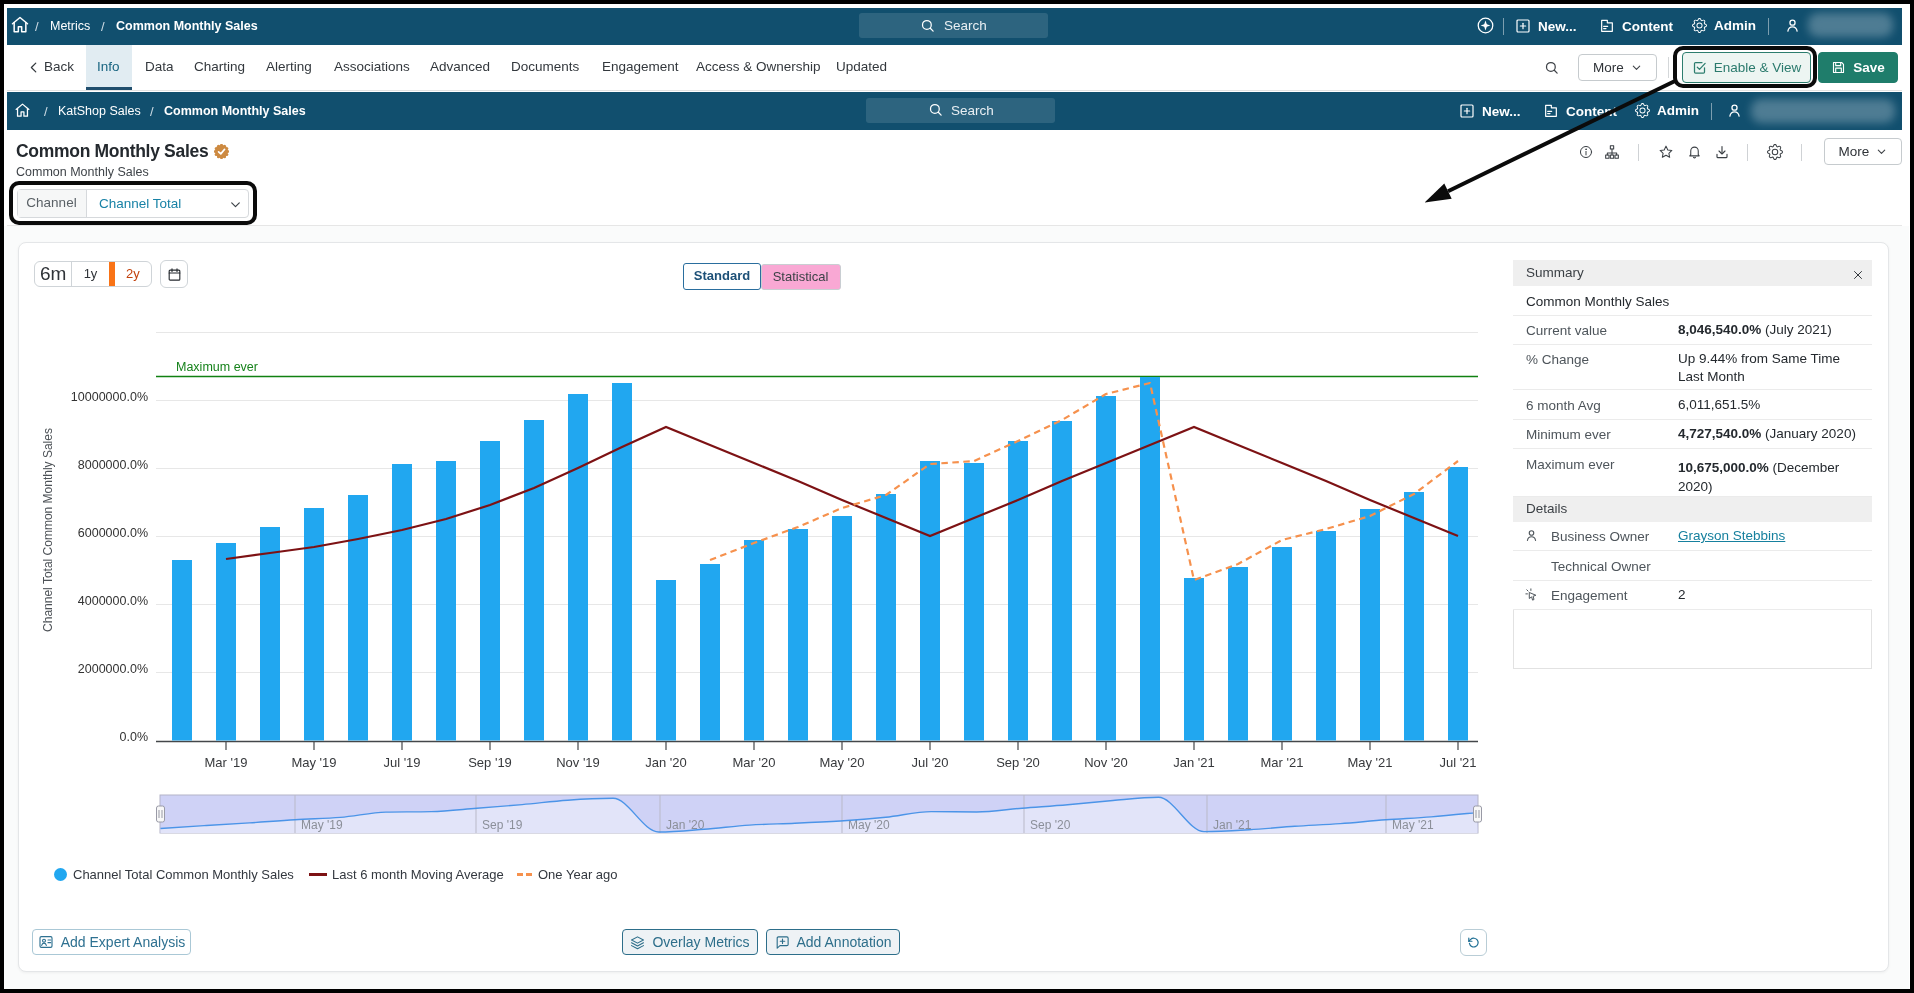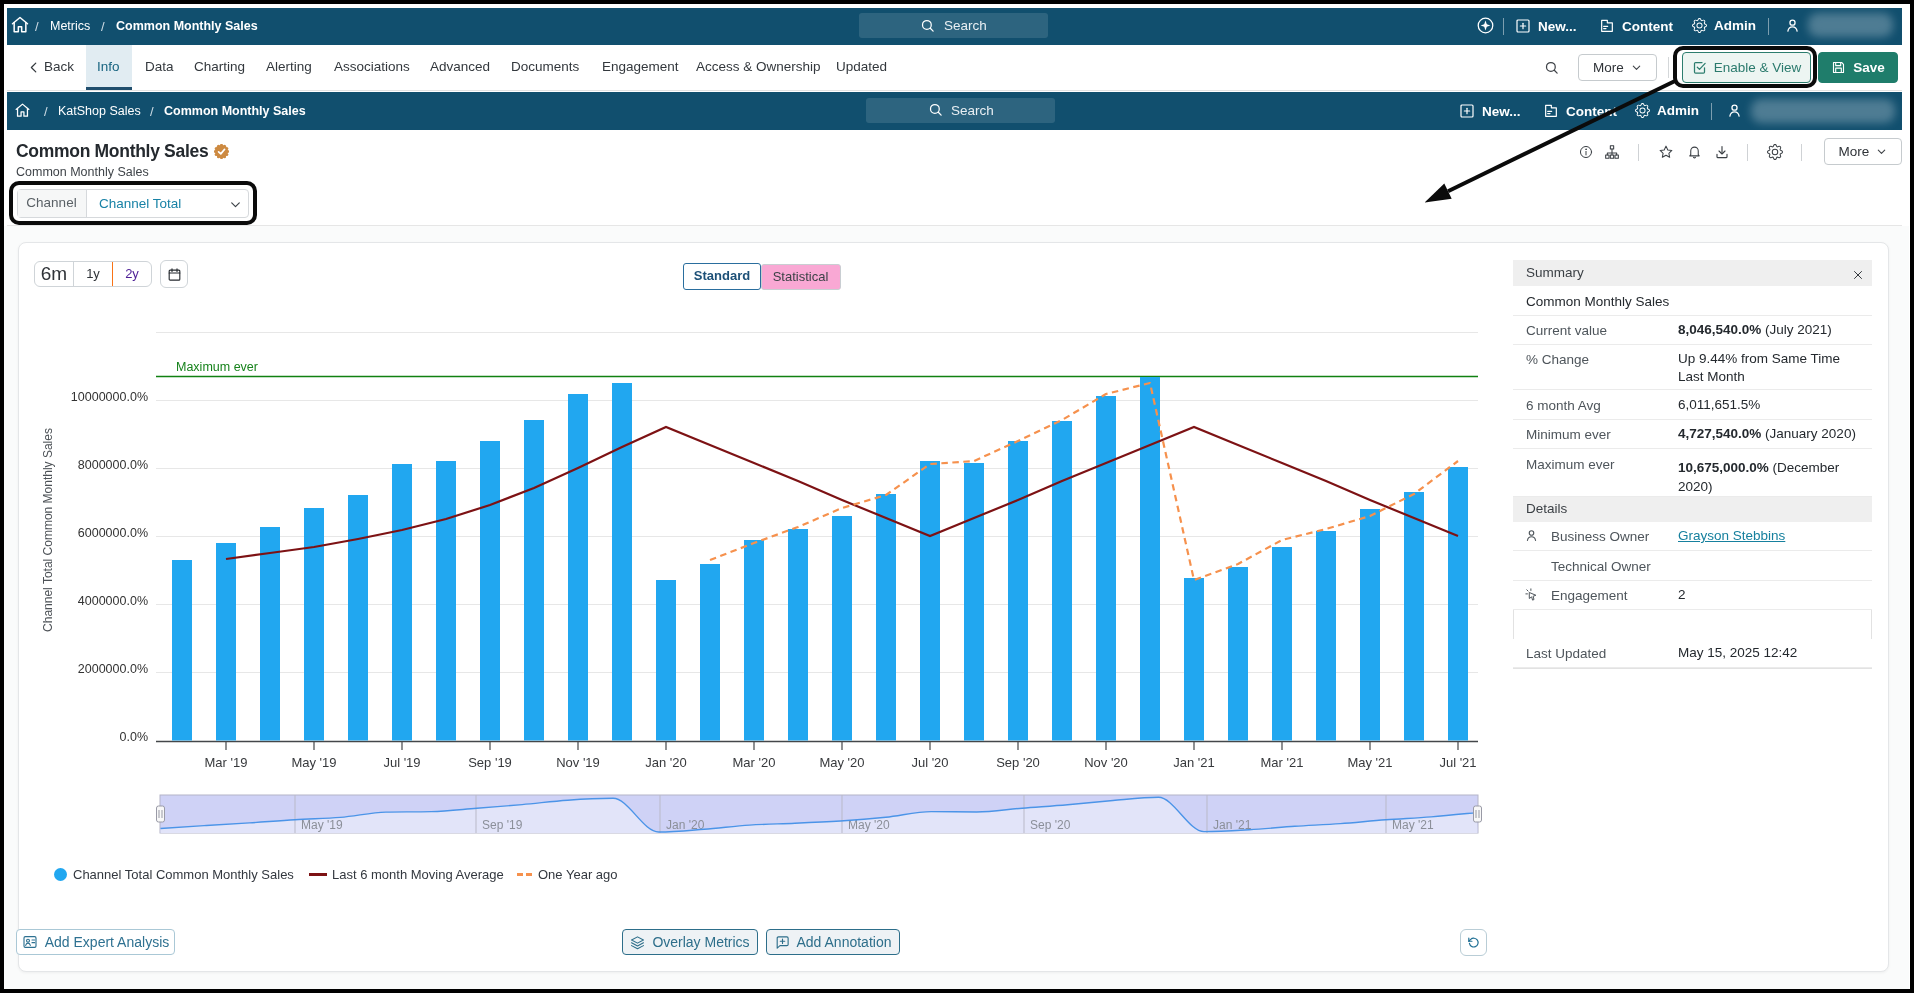--- a/index.html
+++ b/index.html
@@ -203,22 +203,22 @@
     <span class="abs" style="left:1767px;top:144px;"><svg width="16" height="16" viewBox="0 0 16 16" fill="#3a3f44" style="overflow:visible">
         <path fill-rule="evenodd" clip-rule="evenodd" d="M9.796 1.343c-.527-1.79-3.065-1.79-3.592 0l-.094.319a.873.873 0 0 1-1.255.52l-.292-.16c-1.64-.892-3.433.902-2.54 2.541l.159.292a.873.873 0 0 1-.52 1.255l-.319.094c-1.79.527-1.79 3.065 0 3.592l.319.094a.873.873 0 0 1 .52 1.255l-.16.292c-.892 1.64.901 3.434 2.541 2.54l.292-.159a.873.873 0 0 1 1.255.52l.094.319c.527 1.79 3.065 1.79 3.592 0l.094-.319a.873.873 0 0 1 1.255-.52l.292.16c1.64.893 3.434-.902 2.54-2.541l-.159-.292a.873.873 0 0 1 .52-1.255l.319-.094c1.79-.527 1.79-3.065 0-3.592l-.319-.094a.873.873 0 0 1-.52-1.255l.16-.292c.893-1.64-.902-3.433-2.541-2.54l-.292.159a.873.873 0 0 1-1.255-.52l-.094-.319zm-2.633.283c.246-.835 1.428-.835 1.674 0l.094.319a1.873 1.873 0 0 0 2.693 1.115l.291-.16c.764-.415 1.6.42 1.184 1.185l-.159.292a1.873 1.873 0 0 0 1.116 2.692l.318.094c.835.246.835 1.428 0 1.674l-.319.094a1.873 1.873 0 0 0-1.115 2.693l.16.291c.415.764-.42 1.6-1.185 1.184l-.291-.159a1.873 1.873 0 0 0-2.693 1.116l-.094.318c-.246.835-1.428.835-1.674 0l-.094-.319a1.873 1.873 0 0 0-2.692-1.115l-.292.16c-.764.415-1.6-.42-1.184-1.185l.159-.291A1.873 1.873 0 0 0 1.945 8.93l-.319-.094c-.835-.246-.835-1.428 0-1.674l.319-.094A1.873 1.873 0 0 0 3.06 4.377l-.16-.292c-.415-.764.42-1.6 1.185-1.184l.292.159a1.873 1.873 0 0 0 2.692-1.115l.094-.319z"></path>
         <path d="M8 5.754a2.246 2.246 0 1 0 0 4.492 2.246 2.246 0 0 0 0-4.492zM4.754 8a3.246 3.246 0 1 1 6.492 0 3.246 3.246 0 0 1-6.492 0z"></path>
       </svg></span>
     <div class="abs" style="left:1801px;top:144px;width:1px;height:17px;background:#cfd2d5;"></div>
     <div class="btn" style="left:1824px;top:138px;width:78px;height:27px;">More <svg width="11" height="11" viewBox="0 0 24 24" fill="none" stroke="#3f4348" stroke-width="2.4" stroke-linecap="round" stroke-linejoin="round" style="">
         <polyline points="5 9 12 16 19 9"></polyline>
       </svg></div>
     <div class="abs" style="left:34px;top:261px;width:118px;height:26px;border:1px solid #cfd4d8;border-radius:6px;display:flex;background:#fff;">
       <div style="flex:1;border-right:1px solid #cfd4d8;text-align:center;line-height:24px;font-size:19px;color:#2f3338;">6m</div>
-      <div style="flex:1;border-right:1px solid #f97316;text-align:center;line-height:24px;font-size:13px;color:#2f3338;">1y</div>
-      <div style="flex:1;text-align:center;line-height:24px;font-size:13px;color:#4c1d95;">2y</div>
+      <div style="flex:1;border-right:6px solid #f97316;text-align:center;line-height:24px;font-size:13px;color:#2f3338;">1y</div>
+      <div style="flex:1;text-align:center;line-height:24px;font-size:13px;color:#c2410c;">2y</div>
     </div>
     <div class="abs" style="left:160px;top:260px;width:28px;height:28px;border:1px solid #cfd4d8;border-radius:6px;display:flex;align-items:center;justify-content:center;background:#fff;">
       <svg width="15" height="15" viewBox="0 0 24 24" fill="none" stroke="#24292e" stroke-width="1.8" stroke-linecap="round" stroke-linejoin="round" style="">
         <rect x="3.5" y="5" width="17" height="16" rx="1.5"></rect>
         <path d="M3.5 9.5h17"></path>
         <line x1="8" y1="3" x2="8" y2="7"></line>
         <line x1="16" y1="3" x2="16" y2="7"></line>
       </svg>
     </div>
     <div class="abs" style="left:683px;top:263px;width:78px;height:27px;border:1.5px solid #2a6e9e;border-radius:3px;text-align:center;line-height:24px;font-size:13px;font-weight:700;color:#1d5077;background:#fff;z-index:2;">Standard</div>
@@ -326,21 +326,21 @@
       <line x1="1476.0" y1="810" x2="1476.0" y2="818" stroke="#999aa6" stroke-width="1"></line>
       <line x1="1479.0" y1="810" x2="1479.0" y2="818" stroke="#999aa6" stroke-width="1"></line>
     </svg>
     <div class="abs" style="left:54px;top:868px;width:13px;height:13px;border-radius:50%;background:#21a7f0;"></div>
     <span class="abs" style="left:73px;top:867px;font-size:13px;color:#33383f;">Channel Total Common Monthly Sales</span>
     <div class="abs" style="left:309px;top:873px;width:18px;height:3px;background:#7d1214;"></div>
     <span class="abs" style="left:332px;top:867px;font-size:13px;color:#33383f;">Last 6 month Moving Average</span>
     <div class="abs" style="left:517px;top:873px;width:6px;height:3px;background:#f6914d;"></div>
     <div class="abs" style="left:526px;top:873px;width:6px;height:3px;background:#f6914d;"></div>
     <span class="abs" style="left:538px;top:867px;font-size:13px;color:#33383f;">One Year ago</span>
-    <div class="btn" style="left:16px;top:929px;width:159px;height:26px;border:1px solid #aac8d6;color:#2e7191;font-size:14px;"><svg width="16" height="16" viewBox="0 0 24 24" fill="none" stroke="#2e7191" stroke-width="1.7" stroke-linecap="round" stroke-linejoin="round" style="">
+    <div class="btn" style="left:32px;top:929px;width:159px;height:26px;border:1px solid #aac8d6;color:#2e7191;font-size:14px;"><svg width="16" height="16" viewBox="0 0 24 24" fill="none" stroke="#2e7191" stroke-width="1.7" stroke-linecap="round" stroke-linejoin="round" style="">
         <rect x="3" y="4" width="18" height="16" rx="2"></rect>
         <circle cx="9" cy="10" r="2.2"></circle>
         <path d="M5.5 17c.5-2.2 1.8-3.3 3.5-3.3S12 14.8 12.5 17"></path>
         <path d="M15 9h4M15 13h4"></path>
       </svg> Add Expert Analysis</div>
     <div class="btn" style="left:622px;top:929px;width:136px;height:26px;border:1px solid #2d6e8a;color:#2d6e8a;background:#eef2f5;font-size:14px;"><svg width="15" height="15" viewBox="0 0 24 24" fill="none" stroke="#2d6e8a" stroke-width="1.8" stroke-linecap="round" stroke-linejoin="round" style="">
         <path d="M12 3 2.5 8 12 13l9.5-5z"></path>
         <path d="M2.5 12.5 12 17.5l9.5-5"></path>
         <path d="M2.5 17 12 22l9.5-5"></path>
       </svg> Overlay Metrics</div>
@@ -401,24 +401,20 @@
       <span class="val" style="top:7px;"></span>
     </div>
     <div class="sumrow" style="top:581px;height:29px;">
       <span class="abs" style="left:11px;top:6px;"><svg width="15" height="15" viewBox="0 0 24 24" fill="none" stroke="#4e555b" stroke-width="1.6" stroke-linecap="round" stroke-linejoin="round" style="">
           <path d="M9 9l10 4.2-4.5 1.6L16 20l-2.3 1-1.5-5.2L9 18z"></path>
           <path d="M4.5 4.5l2 2M11 3v2.5M3 11h2.5"></path>
         </svg></span>
       <span class="lab" style="left:38px;">Engagement</span>
       <span class="val" style="top:6px;">2</span>
     </div>
-    <div class="sumrow" style="top:639px;height:29px;">
-      <span class="lab" style="left:13px;">Last Updated</span>
-      <span class="val" style="top:6px;">May 15, 2025 12:42</span>
-    </div>
     <svg class="abs" width="1914" height="993" viewBox="0 0 1914 993" style="left:0;top:0;pointer-events:none;">
       <line x1="1675" y1="81" x2="1448" y2="191.2" stroke="#0b0b0b" stroke-width="4"></line>
       <polygon points="1424.6,202.6 1444.3,183.6 1451.7,198.8" fill="#0b0b0b"></polygon>
     </svg>
     <div class="abs" style="left:0;top:0;width:1914px;height:4px;background:#000;"></div>
     <div class="abs" style="left:0;top:989px;width:1914px;height:4px;background:#000;"></div>
     <div class="abs" style="left:0;top:0;width:4px;height:993px;background:#000;"></div>
     <div class="abs" style="left:1910px;top:0;width:4px;height:993px;background:#000;"></div>
   </div>
 </body></html>

